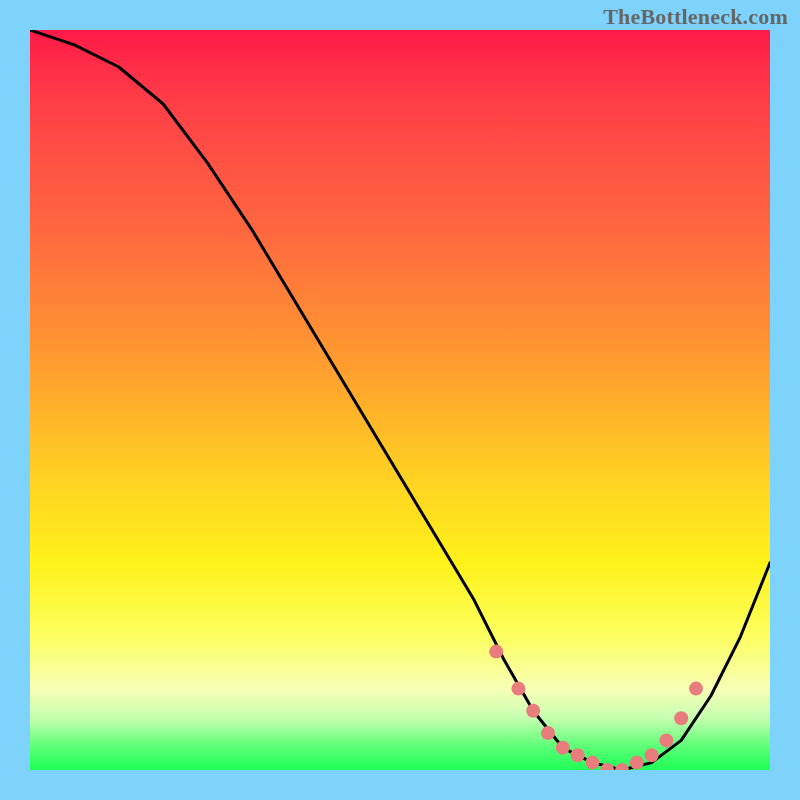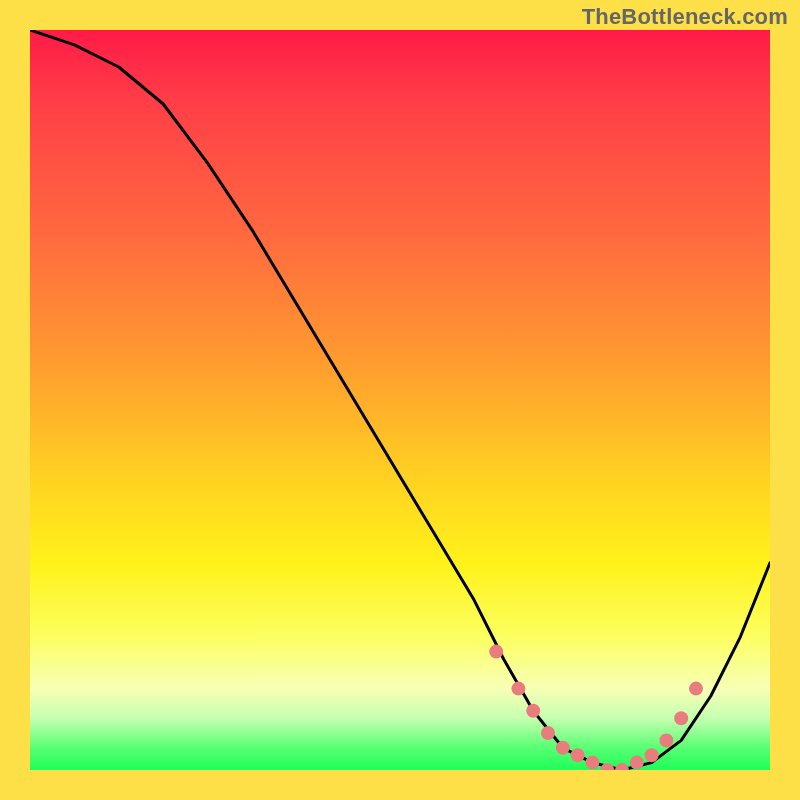--- a/index.html
+++ b/index.html
@@ -8,21 +8,22 @@
     width: 800px;
     height: 800px;
     background: #000;
     overflow: hidden;
     font-family: Arial, Helvetica, sans-serif;
   }
   .frame {
     position: relative;
     width: 800px;
     height: 800px;
-    background: #fde047;
+    background: #7dd3fc;
+    font-family: Liberation Serif, serif;
   }
   .watermark {
     position: absolute;
     top: 4px;
     right: 12px;
     color: #666;
     font-size: 22px;
     font-weight: 600;
     letter-spacing: 0.2px;
     z-index: 10;

